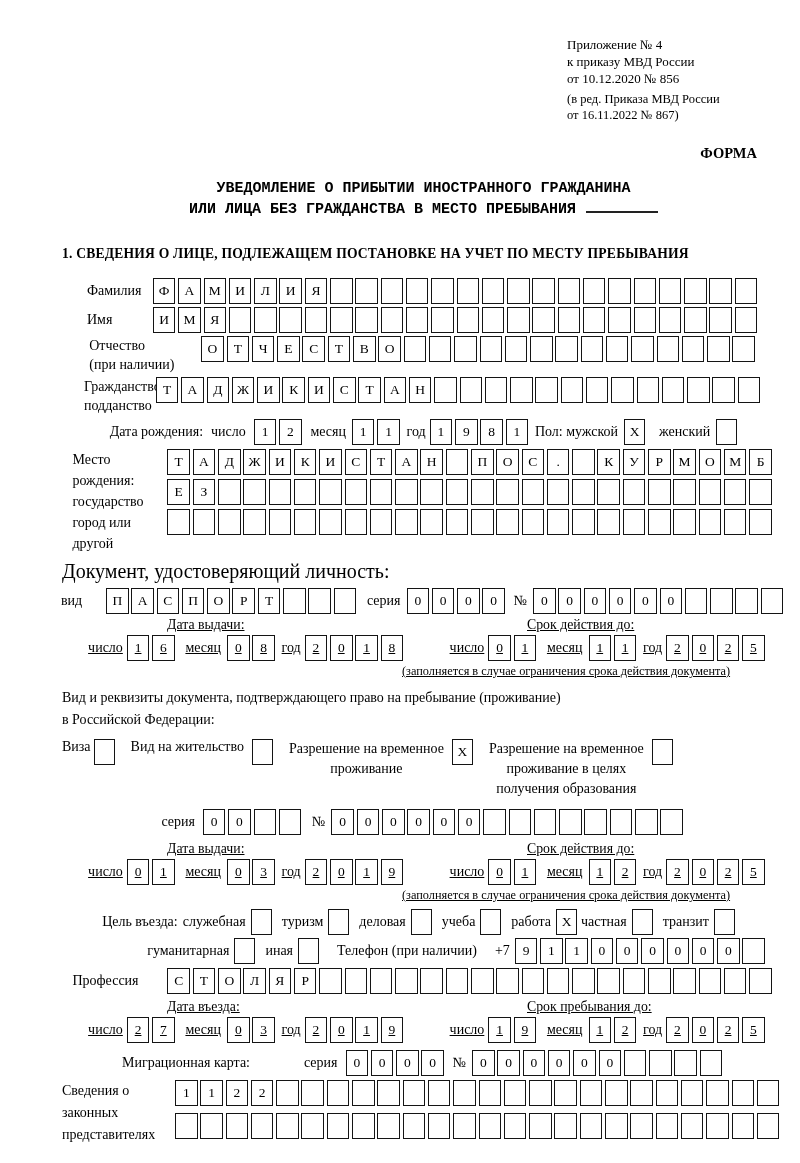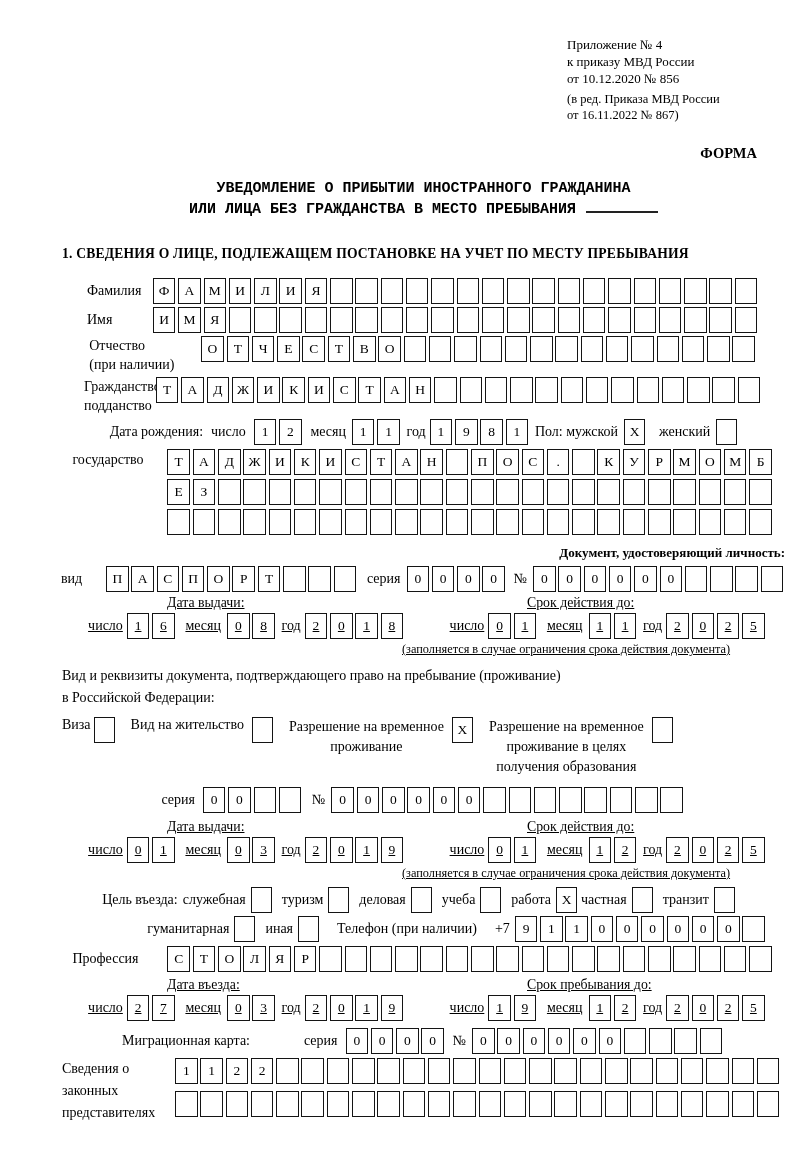--- a/index.html
+++ b/index.html
@@ -41,21 +41,21 @@
   .labelcol-66 { width:66px; flex:none; }
   .labelcol-112 { width:112px; flex:none; line-height:19px; }
   .labelcol-72 { width:72px; flex:none; line-height:19px; }
   .labelcol-95 { width:95px; flex:none; line-height:21px; }
   .labelcol-45 { width:45px; flex:none; }
   .mr6 { margin-right:6px; } .mr8 { margin-right:8px; }
   .ml14 { margin-left:14px; } .mr4 { margin-right:4px; }
 
   .place-rows .cellrow { margin-bottom:4px; }
 
-  .center-bold { text-align:right; font-weight:bold; font-size:13px; margin:6px 0 5px 0; }
+  .center-bold { text-align:left; font-weight:normal; font-size:20px; margin:6px 0 5px 0; }
 
   
   .datecols { display:flex; align-items:flex-start; margin-bottom:4px;text-decoration:underline; }
   .dc-left { width:370px; flex:none; }
   .dc-right { flex:1; }
   .date-title { font-size:13.8px; margin-left:105px; margin-bottom:2px; }
   .date-title-r { font-size:13.8px; margin-left:95px; margin-bottom:2px; }
   .date-note { font-size:12.3px; white-space:nowrap; margin-left:-30px; margin-top:2px; }
 
   .residence-text { font-size:14px; line-height:22px; margin-top:8px; }
@@ -240,21 +240,23 @@
         <div class="cell">1</div>
       </div>
     <span class="lbl mr6" style="margin-left:4px;">Пол: мужской</span>
     <div class="checkbox">X</div>
     <span class="lbl mr6 ml14">женский</span>
     <div class="checkbox"></div>
   </div>
 
   <div class="frow frow-top" style="margin-top:4px;">
     <div class="lbl labelcol-95">
+      <div>Место рождения:</div>
       <div>государство</div>
+      <div>город или другой</div>
     </div>
     <div class="place-rows">
       <div class="cellrow">
           <div class="cell">Т</div>
           <div class="cell">А</div>
           <div class="cell">Д</div>
           <div class="cell">Ж</div>
           <div class="cell">И</div>
           <div class="cell">К</div>
           <div class="cell">И</div>

